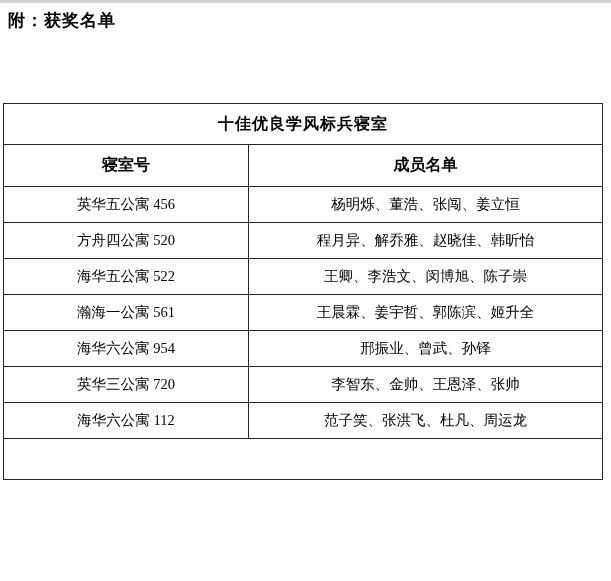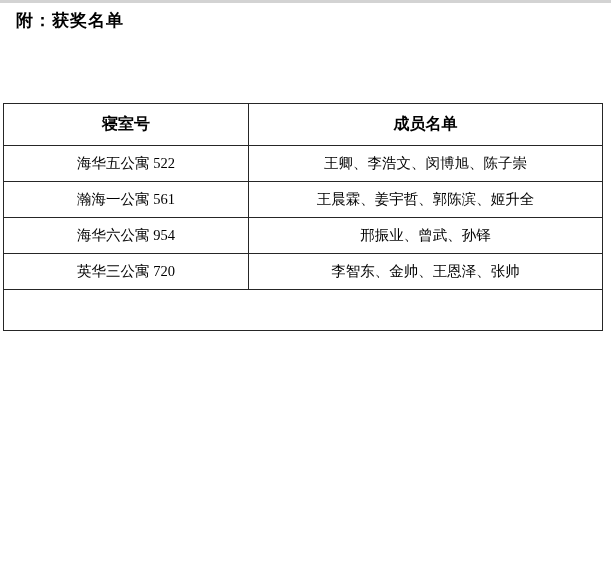--- a/index.html
+++ b/index.html
@@ -7,21 +7,21 @@
     width:611px; height:581px; overflow:hidden;
     background:#ffffff; color:#000;
     font-family:"Liberation Serif","DejaVu Serif",serif;
     position:relative;
   }
   .top-strip {
     position:absolute; top:0; left:0; width:611px; height:3px;
     background:#d3d3d3;
   }
   .heading {
-    position:absolute; top:9px; left:16px;
+    position:absolute; top:9px; left:8px;
     font-size:17px; font-weight:bold; letter-spacing:1px;
     white-space:nowrap;
   }
   table.award {
     position:absolute; top:103px; left:3px;
     width:600px; table-layout:fixed;
     border-collapse:collapse;
   }
   table.award td, table.award th {
     border:1.6px solid #262626;
@@ -44,26 +44,37 @@
 
 <div class="heading">附：获奖名单</div>
 
 <table class="award">
   <colgroup>
     <col class="room-col">
     <col>
   </colgroup>
   <thead>
     <tr>
+      <td class="title-cell" colspan="2">十佳优良学风标兵寝室</td>
+    </tr>
+    <tr>
       <th class="col-header">寝室号</th>
       <th class="col-header">成员名单</th>
     </tr>
   </thead>
   <tbody id="award-tbody">
+  <tr>
+    <td class="room">英华五公寓 456</td>
+    <td class="members">杨明烁、董浩、张闯、姜立恒</td>
+  </tr>
 
+  <tr>
+    <td class="room">方舟四公寓 520</td>
+    <td class="members">程月异、解乔雅、赵晓佳、韩昕怡</td>
+  </tr>
 
 
 
   <tr>
     <td class="room">海华五公寓 522</td>
     <td class="members">王卿、李浩文、闵博旭、陈子崇</td>
   </tr>
 
   <tr>
     <td class="room">瀚海一公寓 561</td>
@@ -73,20 +84,24 @@
   <tr>
     <td class="room">海华六公寓 954</td>
     <td class="members">邢振业、曾武、孙铎</td>
   </tr>
 
   <tr>
     <td class="room">英华三公寓 720</td>
     <td class="members">李智东、金帅、王恩泽、张帅</td>
   </tr>
 
+  <tr>
+    <td class="room">海华六公寓 112</td>
+    <td class="members">范子笑、张洪飞、杜凡、周运龙</td>
+  </tr>
 
 </tbody>
   <tbody>
     <tr class="partial-row">
       <td colspan="2"></td>
     </tr>
   </tbody>
 </table>
 
 </body></html>

